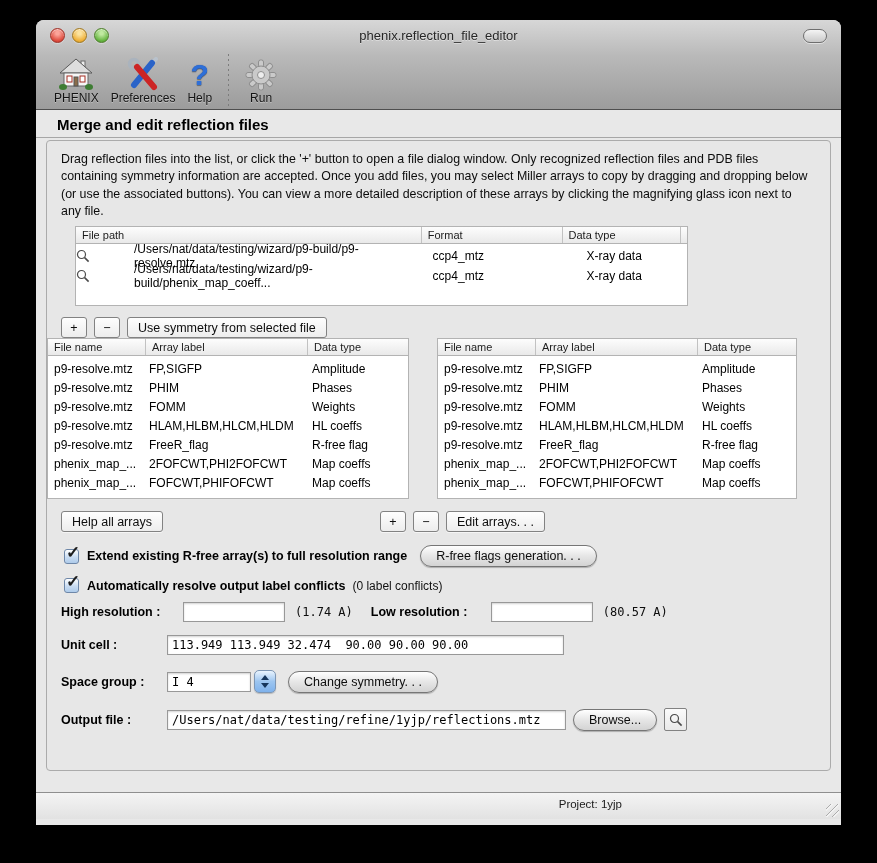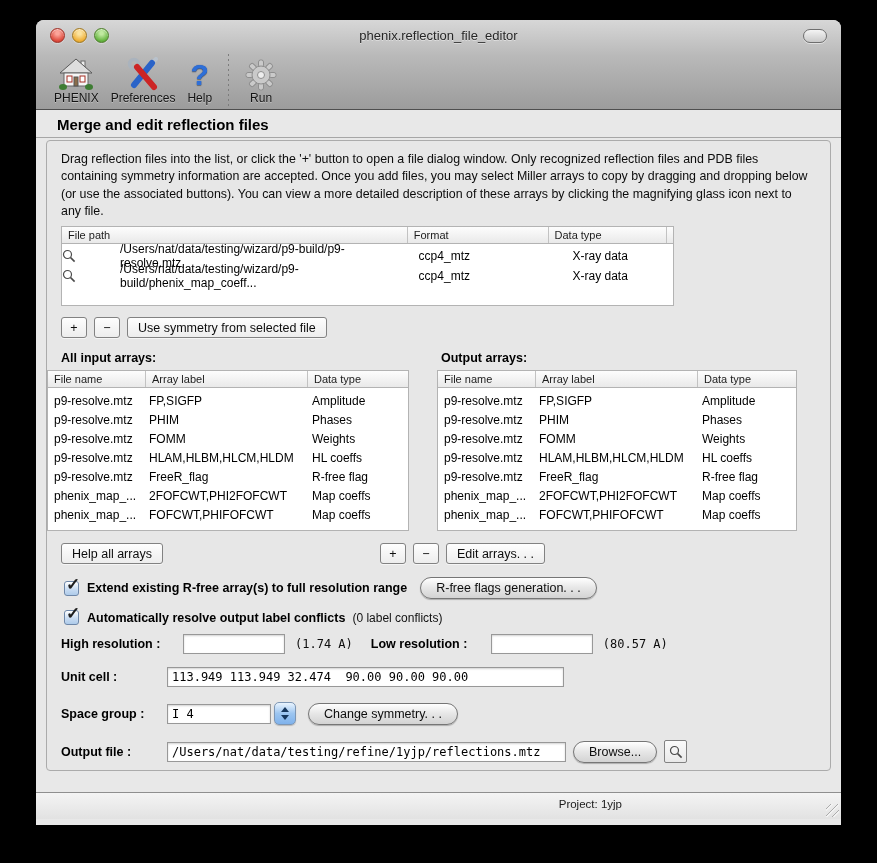--- a/index.html
+++ b/index.html
@@ -29,21 +29,21 @@
   .help-glyph{font-size:30px;line-height:32px;font-weight:bold;color:#2E6FD8;
     text-shadow:0 1px 1px rgba(0,0,0,.35),0 0 1px #1b4ea8;}
   
   .content{position:relative;height:689px;}
   .page-heading{font-size:15px;font-weight:bold;color:#000;padding:6px 0 4px 21px;
     border-bottom:1px solid #A6A6A6;}
   .panel{margin:2px 10px 0 10px;height:631px;box-sizing:border-box;border:1px solid #ABABAB;
     border-radius:4px;background:#E7E7E7;position:relative;}
   .desc{margin:10px 14px 6px 14px;width:748px;font-size:12.4px;line-height:1.4;color:#0c0c0c;}
   
-  .ftable{margin:6px 0 0 14px;width:613px;font-size:12px;}
+  .ftable{margin:6px 0 0 28px;width:613px;font-size:12px;}
   .thead{display:flex;height:18px;box-sizing:border-box;border:1px solid #B3B3B3;
     background:linear-gradient(#FDFDFD,#E9E9E9);font-size:11px;color:#1c1c1c;align-items:center;}
   .thead .hc{padding-left:6px;box-sizing:border-box;border-right:1px solid #C2C2C2;height:100%;display:flex;align-items:center;}
   .ftable .hc.c1{width:402px;}.ftable .hc.c2{width:163px;}.ftable .hc.c3{width:137px;}
   .ftable .hc.c4{flex:1;border-right:none;}
   .tbody{background:#fff;border:1px solid #B3B3B3;border-top:none;box-sizing:border-box;}
   .ftable .tbody{height:62px;padding-top:2px;}
   .frow{display:flex;align-items:center;height:20px;gap:44px;}
   .fc-icon{width:18px;display:flex;align-items:center;}
   .fc-path{width:380px;}.fc-format{width:164px;}.fc-type{width:150px;}
@@ -89,21 +89,21 @@
   .row-res{margin-top:9px;}
   .row-res .flabel.hr{width:122px;}
   .row-res .tinput{width:102px;}
   .row-res .mono-hint{margin-left:10px;}
   .row-res .flabel.lr{margin-left:14px;width:120px;}
   .row-uc{margin-top:13px;}
   .row-uc .flabel{width:106px;}
   .row-uc .tinput{width:397px;}
   .row-sg{margin-top:15px;}
   .row-sg .flabel{width:106px;}
-  .row-sg .tinput{width:104px;}
+  .row-sg .tinput{width:84px;}
   .stepper{width:22px;height:23px;box-sizing:border-box;margin-left:3px;border:1px solid #7D96B4;border-radius:5px;
     background:linear-gradient(#EAF4FE,#9CC5F0 50%,#7FB2EC);display:flex;flex-direction:column;
     align-items:center;justify-content:center;gap:3px;box-shadow:0 1px 1px rgba(0,0,0,.2);}
   .tri-up{width:0;height:0;border-left:4px solid transparent;border-right:4px solid transparent;border-bottom:5px solid #16365C;}
   .tri-down{width:0;height:0;border-left:4px solid transparent;border-right:4px solid transparent;border-top:5px solid #16365C;}
   .row-sg .pill{margin-left:12px;}
   .row-of{margin-top:15px;}
   .row-of .flabel{width:106px;}
   .row-of .tinput{width:399px;}
   .row-of .pill{margin-left:7px;}
@@ -226,24 +226,20 @@
               </div>
             </div>
         </div>
 
         <div class="btnrow">
           <button class="btn sq">+</button>
           <button class="btn sq">−</button>
           <button class="btn">Use symmetry from selected file</button>
         </div>
 
-        <div class="arrays-labels">
-          <div class="l1">All input arrays:</div>
-          <div>Output arrays:</div>
-        </div>
 
         <div class="arrays-row">
           <div class="atable left">
             <div class="thead">
               <div class="hc a1">File name</div>
               <div class="hc a2">Array label</div>
               <div class="hc a3">Data type</div>
             </div>
             <div class="tbody">
 

